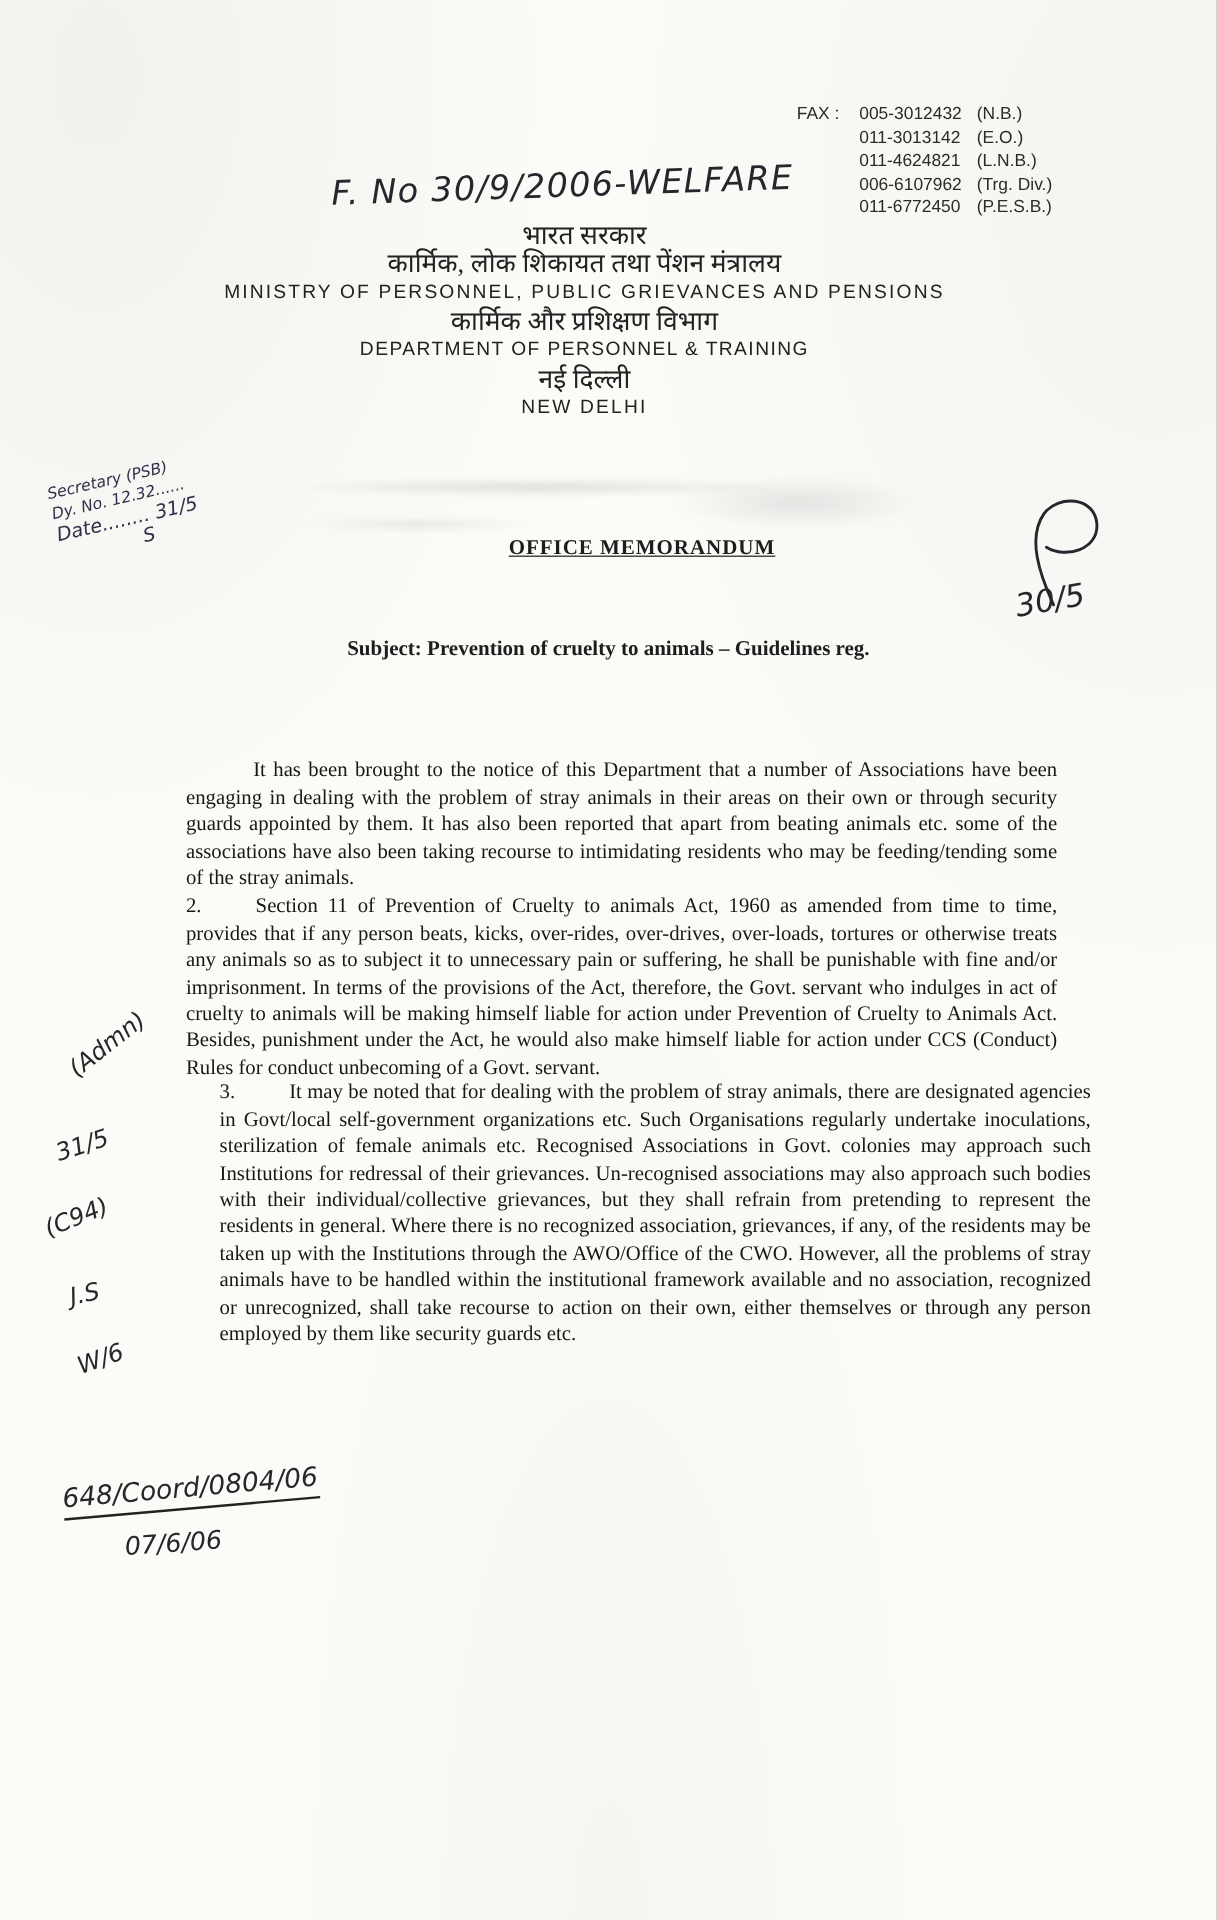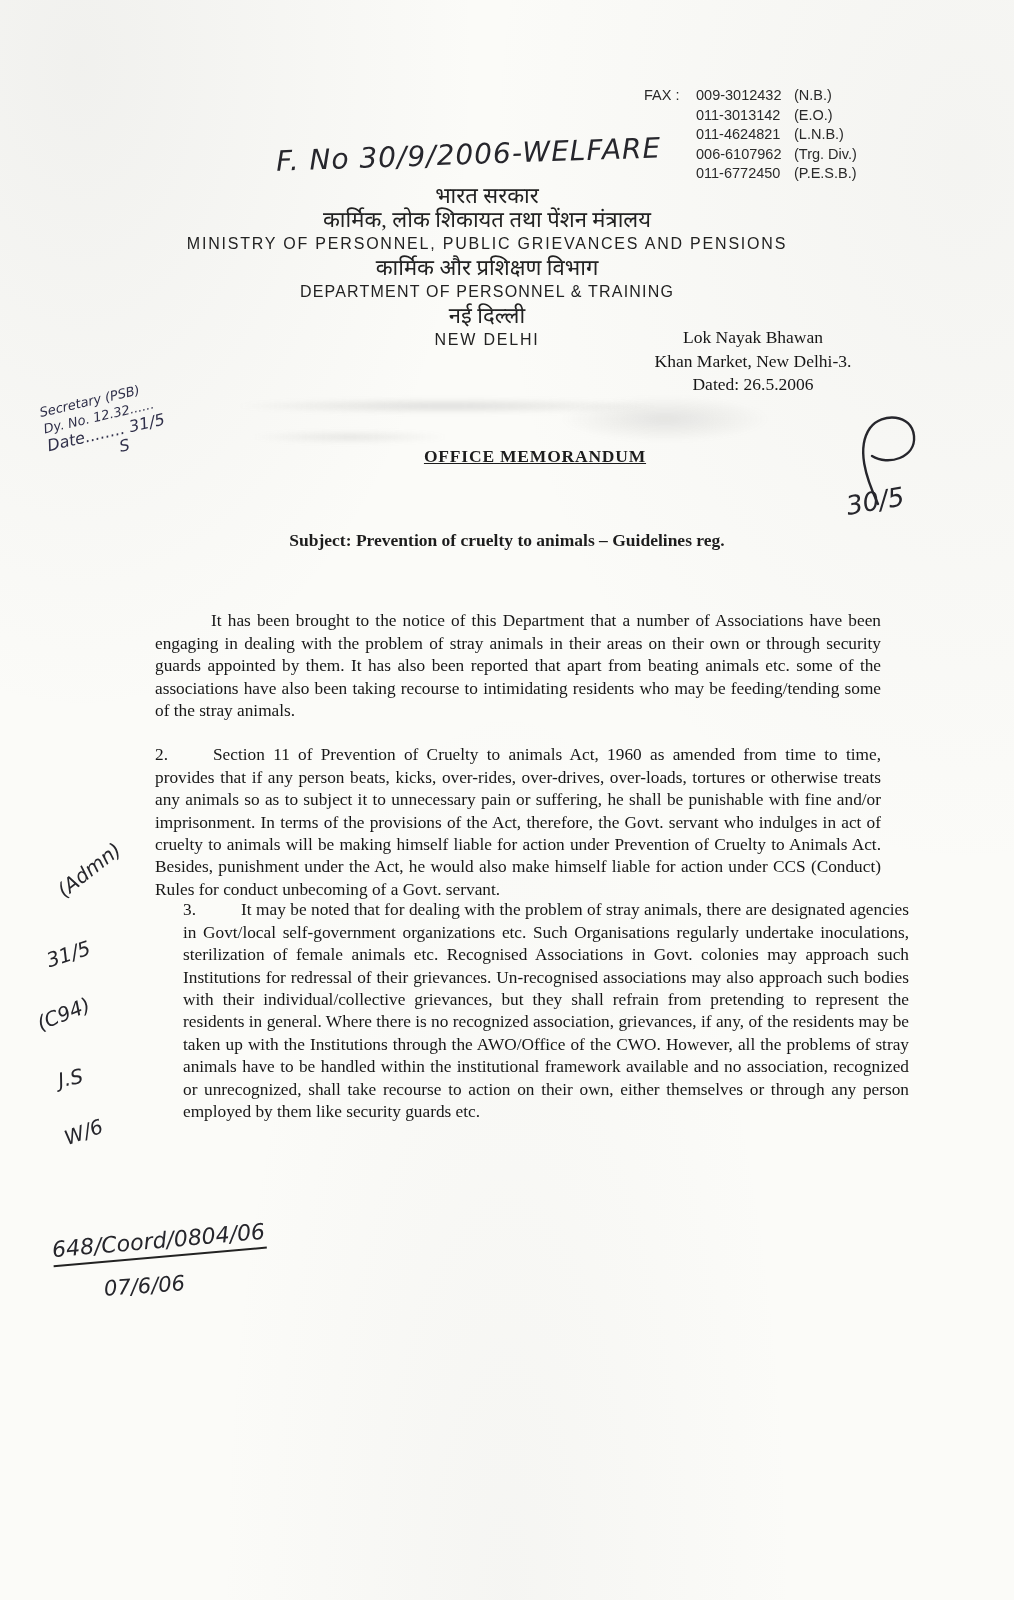--- a/index.html
+++ b/index.html
@@ -8,21 +8,21 @@
     background:
       radial-gradient(ellipse at 8% 4%, rgba(150,150,150,0.10), transparent 30%),
       radial-gradient(ellipse at 95% 10%, rgba(160,160,160,0.08), transparent 35%),
       radial-gradient(ellipse at 50% 100%, rgba(170,170,170,0.07), transparent 40%),
       #fbfbf8;
     overflow:hidden;
     font-family:"Liberation Serif", serif;
     color:#1d1d1d;
   }
   
-  .fax { position:absolute; left:644px; top:86px; font-family:"Liberation Sans", sans-serif; font-size:14.5px; line-height:19.5px; color:#2a2a2a; }
+  .fax { position:absolute; left:664px; top:86px; font-family:"Liberation Sans", sans-serif; font-size:14.5px; line-height:19.5px; color:#2a2a2a; }
   .fax-row { display:flex; }
   .fax-label { display:inline-block; width:52px; }
   .fax-num { display:inline-block; width:98px; }
   .fax-office { display:inline-block; }
   
   .handwriting { font-family:"DejaVu Sans", sans-serif; font-style:italic; color:#26262c; }
   .fno { position:absolute; left:276px; top:138px; font-size:28px; transform:rotate(-2deg); letter-spacing:1px; white-space:nowrap; }
   
   .letterhead { position:absolute; top:184px; left:117px; width:740px; text-align:center; color:#222; }
   .lh-line { line-height:24px; }
@@ -32,21 +32,21 @@
   
   .address { position:absolute; top:326px; right:136px; width:250px; text-align:center; font-size:17.5px; line-height:23.5px; color:#161616; }
   
   .stamp { position:absolute; left:44px; top:390px; transform:rotate(-13deg); font-size:13px; line-height:17px; color:#30304a; }
   .stamp .big { font-size:16px; }
   
   .om-title { position:absolute; top:446px; left:0; width:100%; text-align:center; font-weight:bold; font-size:17.5px; letter-spacing:0.8px; text-decoration:underline;padding-left:28px; }
   .subject { position:absolute; top:530px; left:0; width:100%; text-align:center; font-weight:bold; font-size:17.5px; }
   
   .para { position:absolute; left:155px; width:726px; text-align:justify; font-size:17.3px; line-height:22.4px; color:#171717; }
-  .p1 { top:593px; text-indent:56px; }
+  .p1 { top:614px; text-indent:56px; }
   .p2 { top:727px; }
   .p3 { top:882px;margin-left:28px; }
   .para-num { display:inline-block; width:58px; text-indent:0; }
   
   .flourish { position:absolute; left:826px; top:408px; }
   .flourish-date { position:absolute; left:846px; top:486px; font-size:26px; transform:rotate(-10deg); }
   
   .mnote { position:absolute; font-size:20px; white-space:nowrap; }
   .mn0 { left:52px; top:858px; transform:rotate(-38deg); }
   .mn1 { left:46px; top:942px; transform:rotate(-18deg); }
@@ -63,21 +63,21 @@
   .sm3 { left:250px; top:430px; width:200px; height:14px; background:radial-gradient(ellipse at center, rgba(120,120,120,0.14), transparent 70%); }
 </style>
 </head>
 <body>
 
 <div class="page">
 
   <div class="fax">
     <div class="fax-row">
       <span class="fax-label">FAX :</span>
-      <span class="fax-num">009-3012432</span>
+      <span class="fax-num">005-3012432</span>
       <span class="fax-office">(N.B.)</span>
     </div>
     <div class="fax-row">
       <span class="fax-label"></span>
       <span class="fax-num">011-3013142</span>
       <span class="fax-office">(E.O.)</span>
     </div>
     <div class="fax-row">
       <span class="fax-label"></span>
       <span class="fax-num">011-4624821</span>
@@ -100,25 +100,20 @@
   <div class="letterhead">
     <div class="lh-line lh-hi">भारत सरकार</div>
     <div class="lh-line lh-hi">कार्मिक, लोक शिकायत तथा पेंशन मंत्रालय</div>
     <div class="lh-line lh-en lh-en-wide">MINISTRY OF PERSONNEL, PUBLIC GRIEVANCES AND PENSIONS</div>
     <div class="lh-line lh-hi">कार्मिक और प्रशिक्षण विभाग</div>
     <div class="lh-line lh-en">DEPARTMENT OF PERSONNEL &amp; TRAINING</div>
     <div class="lh-line lh-hi">नई दिल्ली</div>
     <div class="lh-line lh-en lh-en-wide">NEW DELHI</div>
   </div>
 
-  <div class="address">
-    <div>Lok Nayak Bhawan</div>
-    <div>Khan Market, New Delhi-3.</div>
-    <div>Dated: 26.5.2006</div>
-  </div>
 
   <div class="stamp handwriting">
     <div>Secretary (PSB)</div>
     <div>Dy. No. 12.32......</div>
     <div class="big">Date........ 31/5</div>
     <div class="big" style="padding-left:70px;">S</div>
   </div>
 
   <div class="smudge sm1"></div>
   <div class="smudge sm2"></div>

